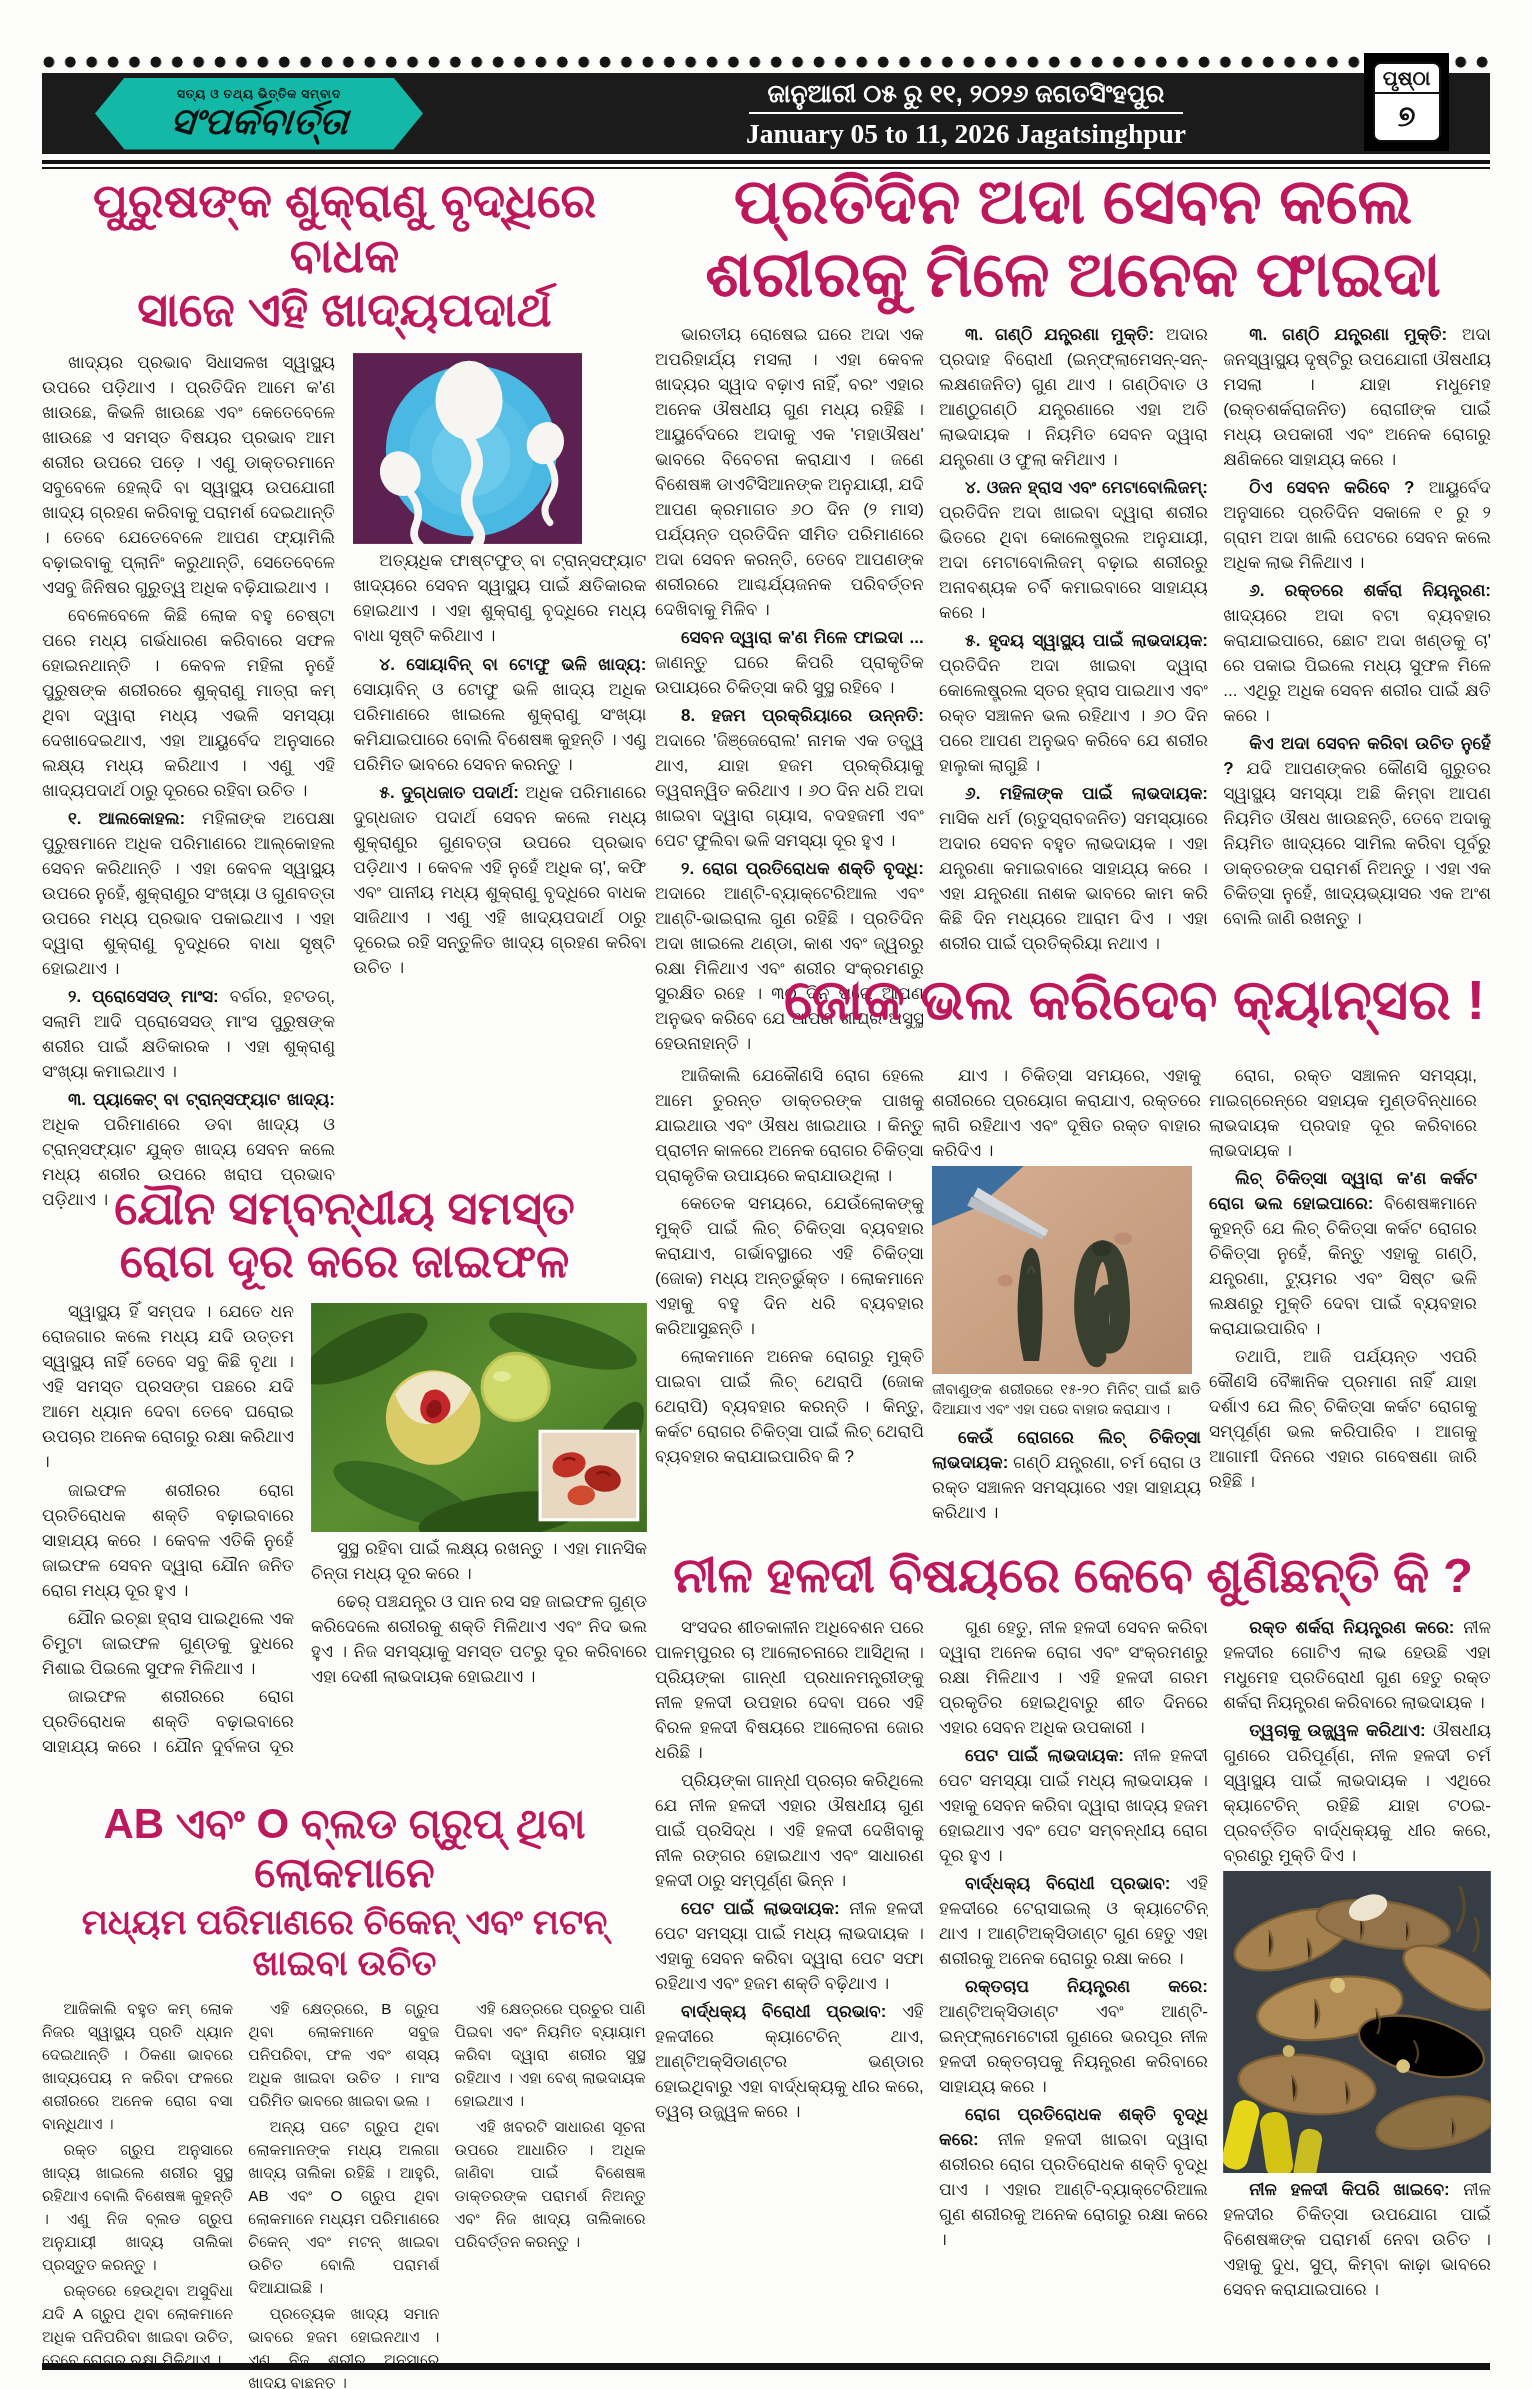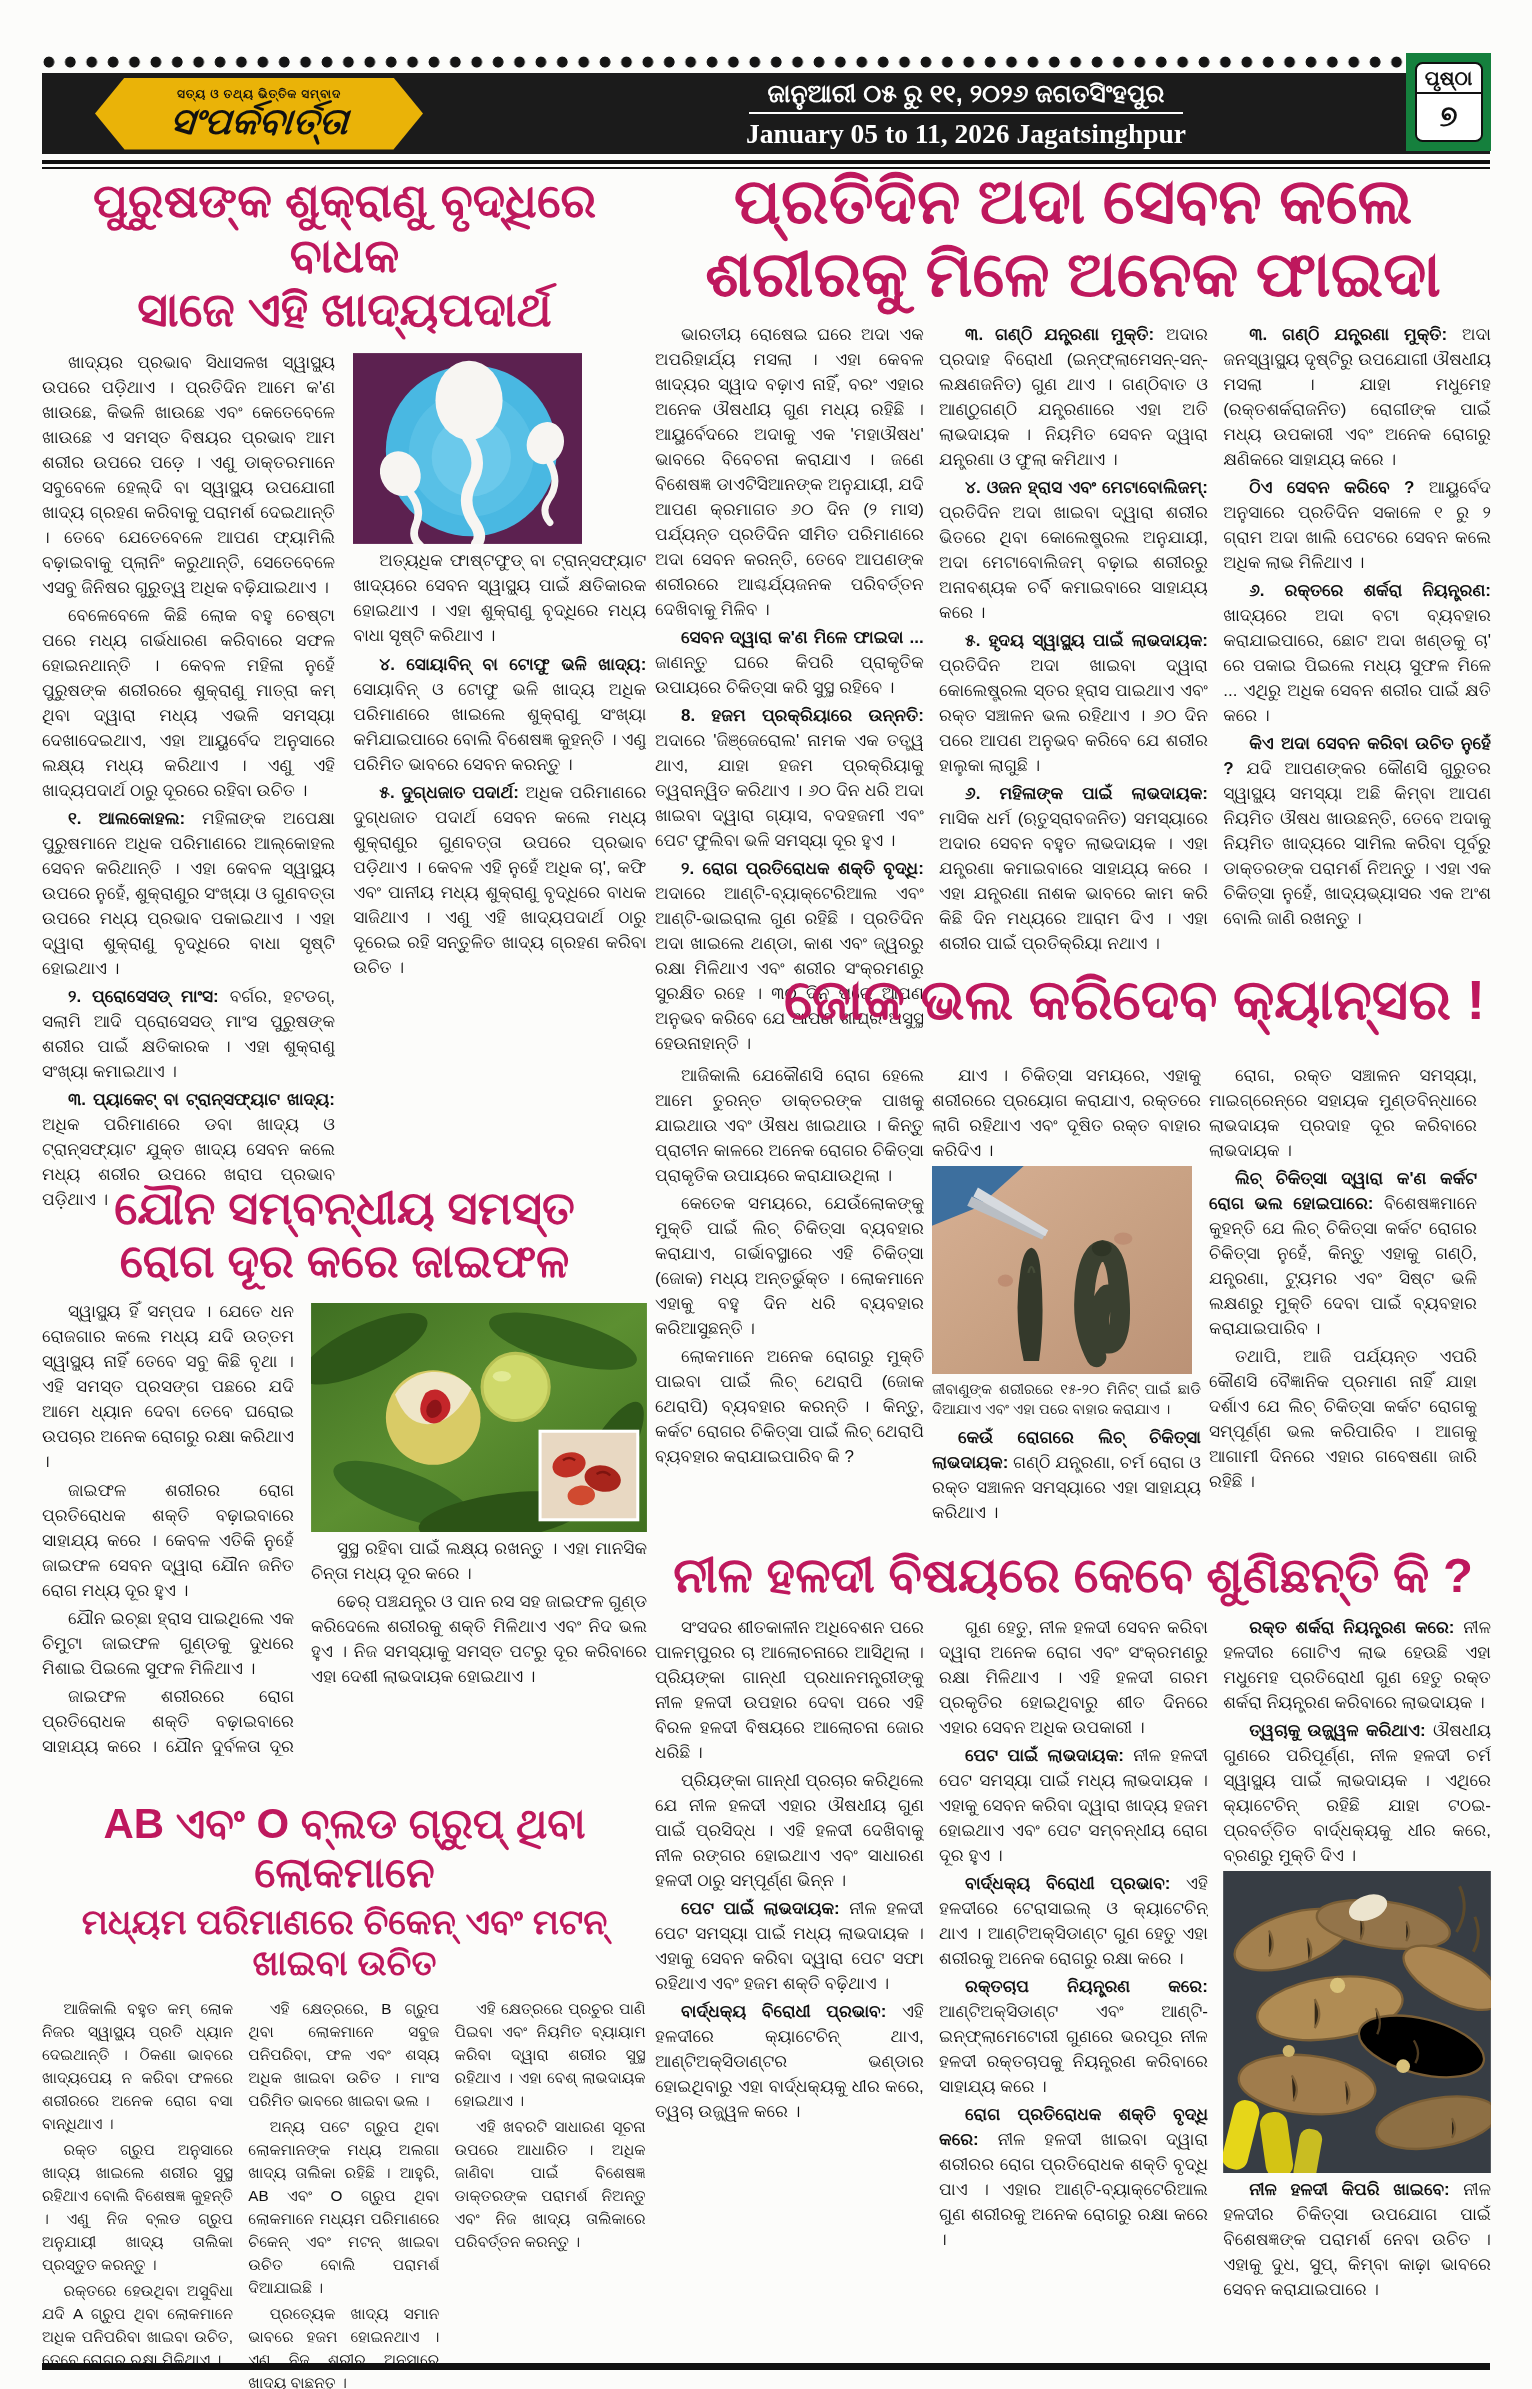--- a/index.html
+++ b/index.html
@@ -3,30 +3,30 @@
 <meta charset="utf-8">
 <style>
   html,body{margin:0;padding:0;background:#9a9a9a;}
   .page{position:relative;width:1533px;height:2389px;background:#fcfcfa;
         font-family:"Liberation Sans",sans-serif;color:#111;overflow:hidden;}
   
   .dots{position:absolute;left:42px;top:55px;width:1448px;height:13.7px;
         background:radial-gradient(circle at 6.9px 6.9px,#151515 5px,transparent 5.7px);
         background-size:21.4px 13.7px;background-repeat:repeat-x;}
   .headbar{position:absolute;left:42px;top:73px;width:1448px;height:81px;background:#1b1b1b;}
-  .mast{position:absolute;left:53px;top:4.6px;width:328px;height:72px;background:#eab308;
+  .mast{position:absolute;left:53px;top:4.6px;width:328px;height:72px;background:#14b8a6;
         clip-path:polygon(0 50%,9% 0,91% 0,100% 50%,91% 100%,9% 100%);
         display:flex;flex-direction:column;align-items:center;justify-content:center;}
   .mast .tag{font-size:12.2px;font-weight:bold;letter-spacing:0.8px;}
   .mast .title{font-size:37px;font-weight:bold;font-style:italic;line-height:1;margin-top:1.5px;transform:skewX(-4deg);}
   .dateblock{position:absolute;left:672px;top:1.5px;width:504px;text-align:center;color:#ffffff;}
   .dateblock .od{font-size:25px;font-weight:bold;padding-top:4.6px;}
   .dateblock .rule{width:86%;height:2.3px;background:#fff;margin:3.1px auto;}
   .dateblock .en{font-size:27.5px;font-weight:bold;font-family:"Liberation Serif",serif;}
-  .pagebox{position:absolute;left:1406px;top:53px;width:85px;height:98px;background:#15803d;
+  .pagebox{position:absolute;left:1364px;top:53px;width:85px;height:98px;background:#000000;
            display:flex;align-items:center;justify-content:center;}
   .pagebox .inner{width:64px;height:76px;background:#fff;border:2.3px solid #111;border-radius:7.6px;
            display:flex;flex-direction:column;align-items:center;}
   .pagebox .lbl{font-size:20px;font-weight:bold;width:100%;text-align:center;
            border-bottom:2.3px solid #111;padding:3.1px 0 1.5px;}
   .pagebox .num{font-size:29px;font-weight:bold;flex:1;display:flex;align-items:center;}
   .rule1{position:absolute;left:42px;top:160px;width:1448px;height:3.8px;background:#111;}
   .rule2{position:absolute;left:42px;top:167px;width:1448px;height:1.5px;background:#111;}
   .botrule{position:absolute;left:42px;top:2363px;width:1448px;height:6.9px;background:#111;}
   

